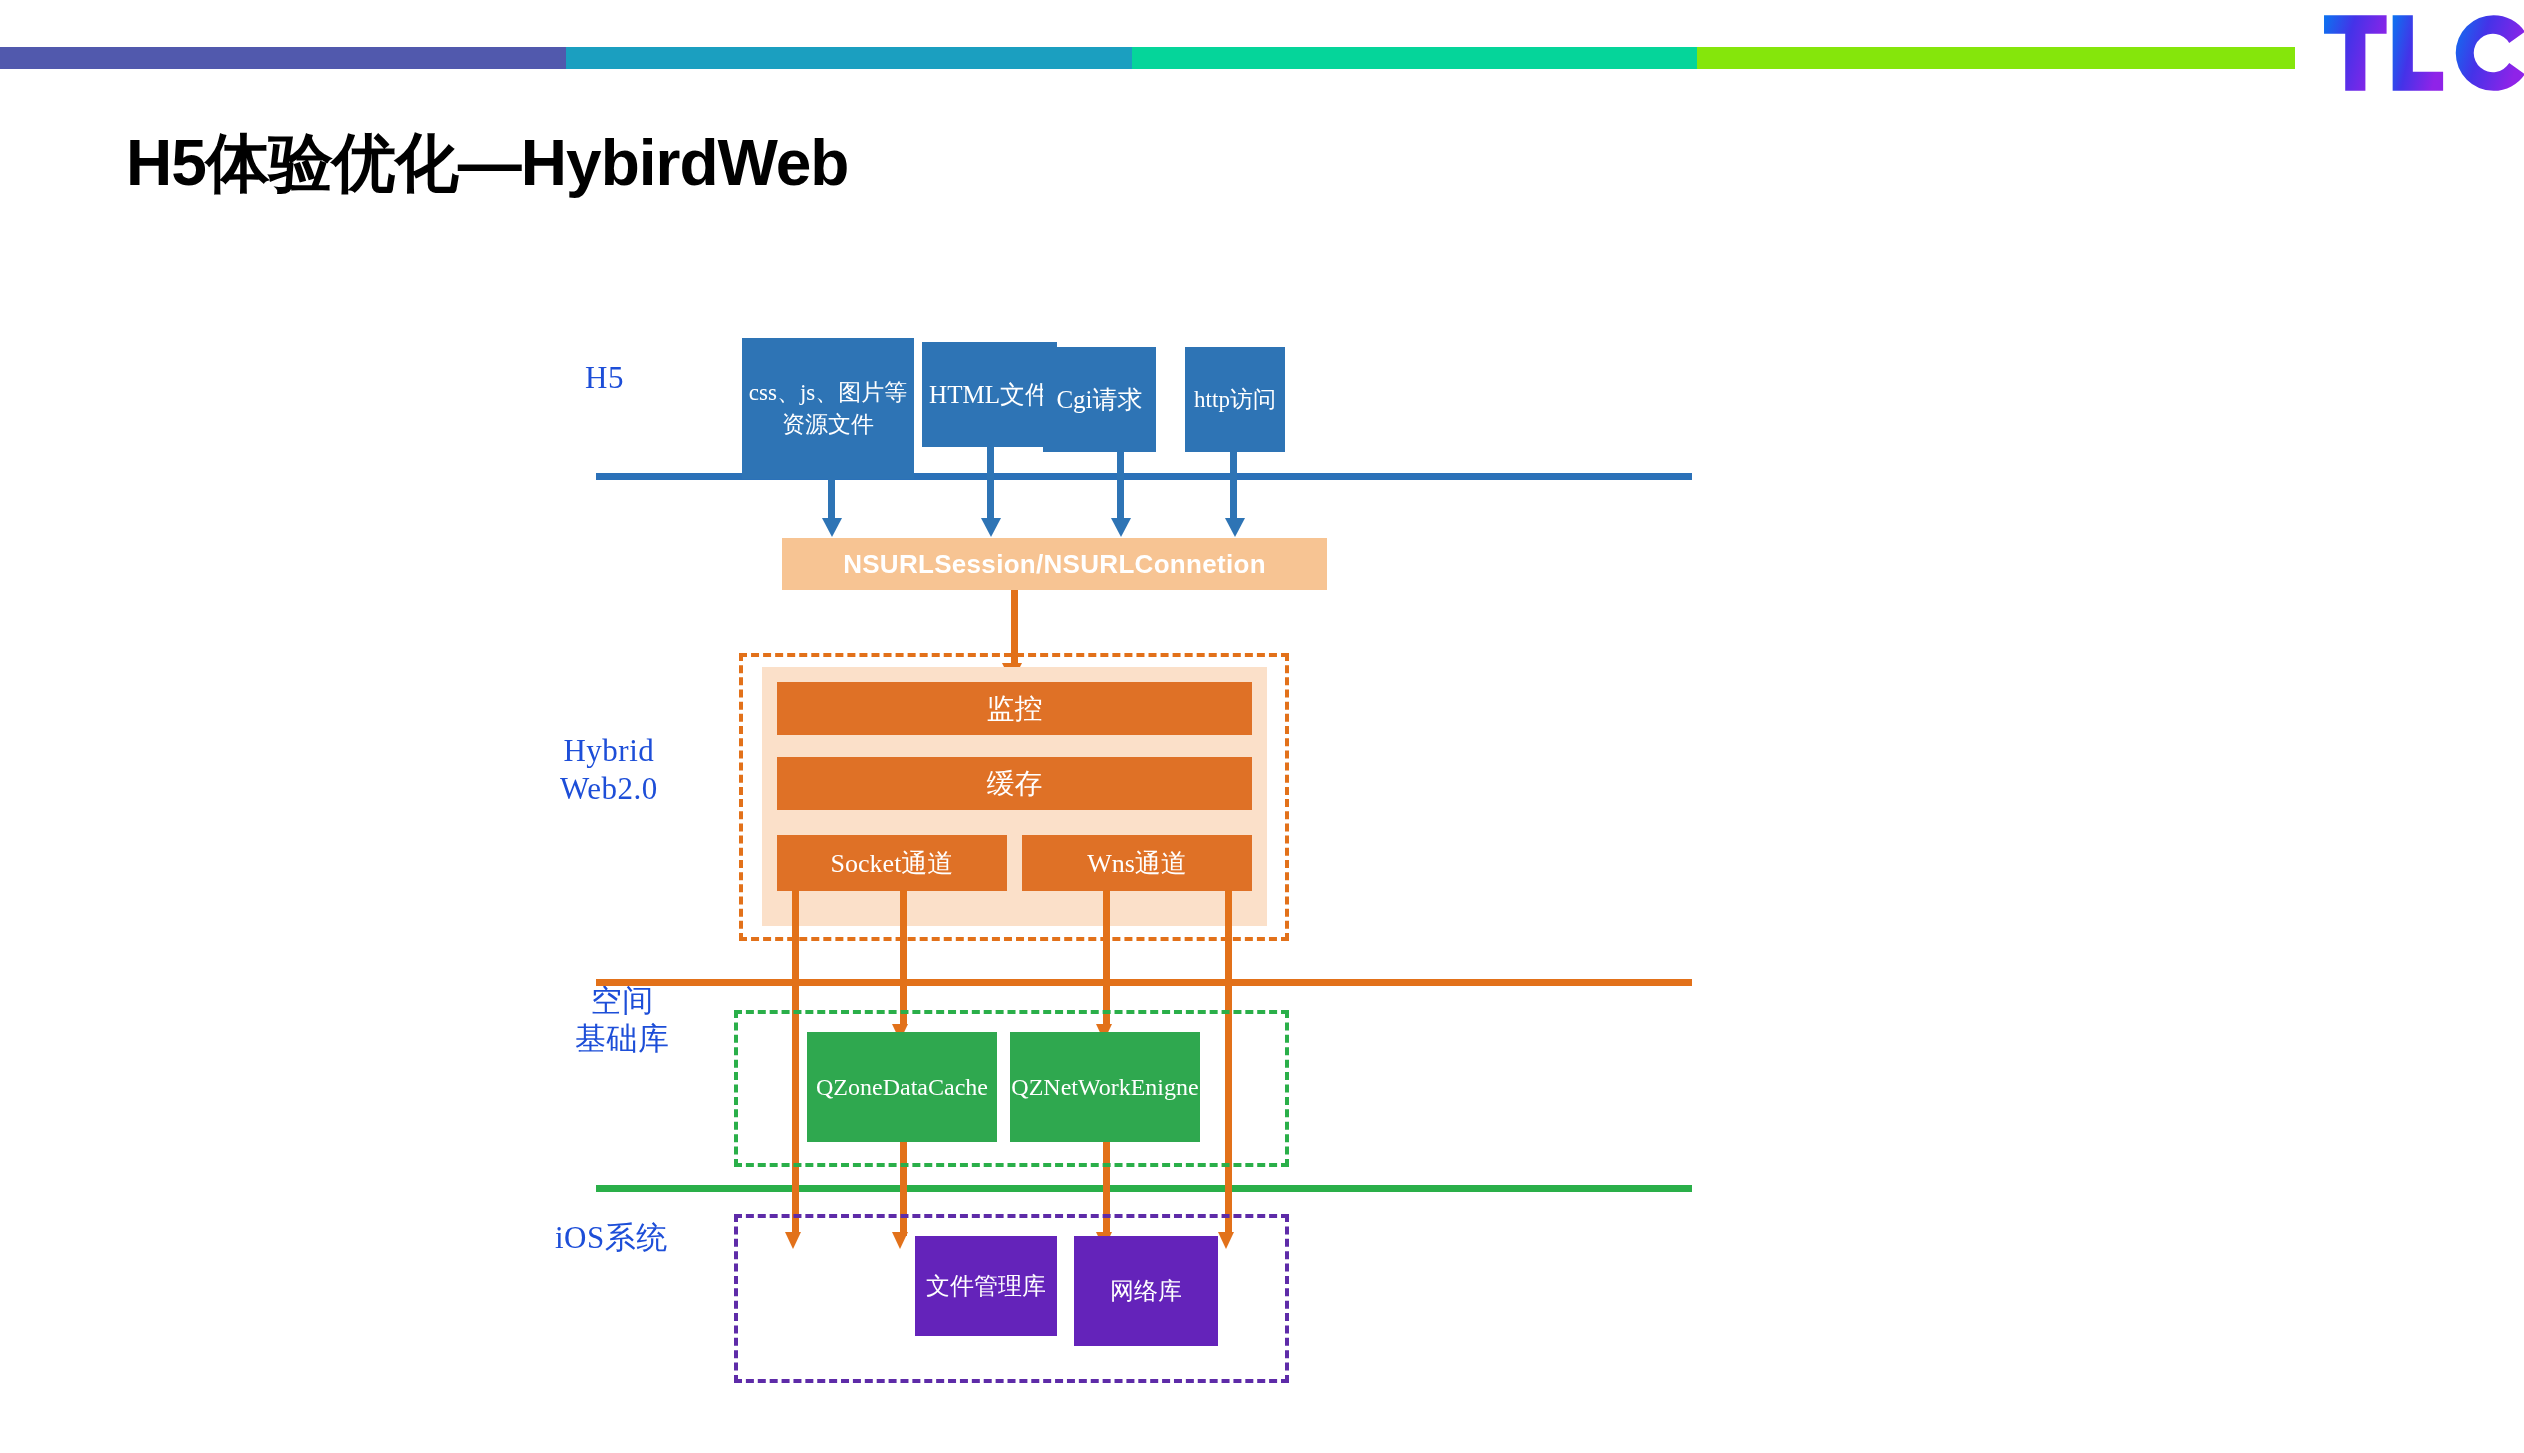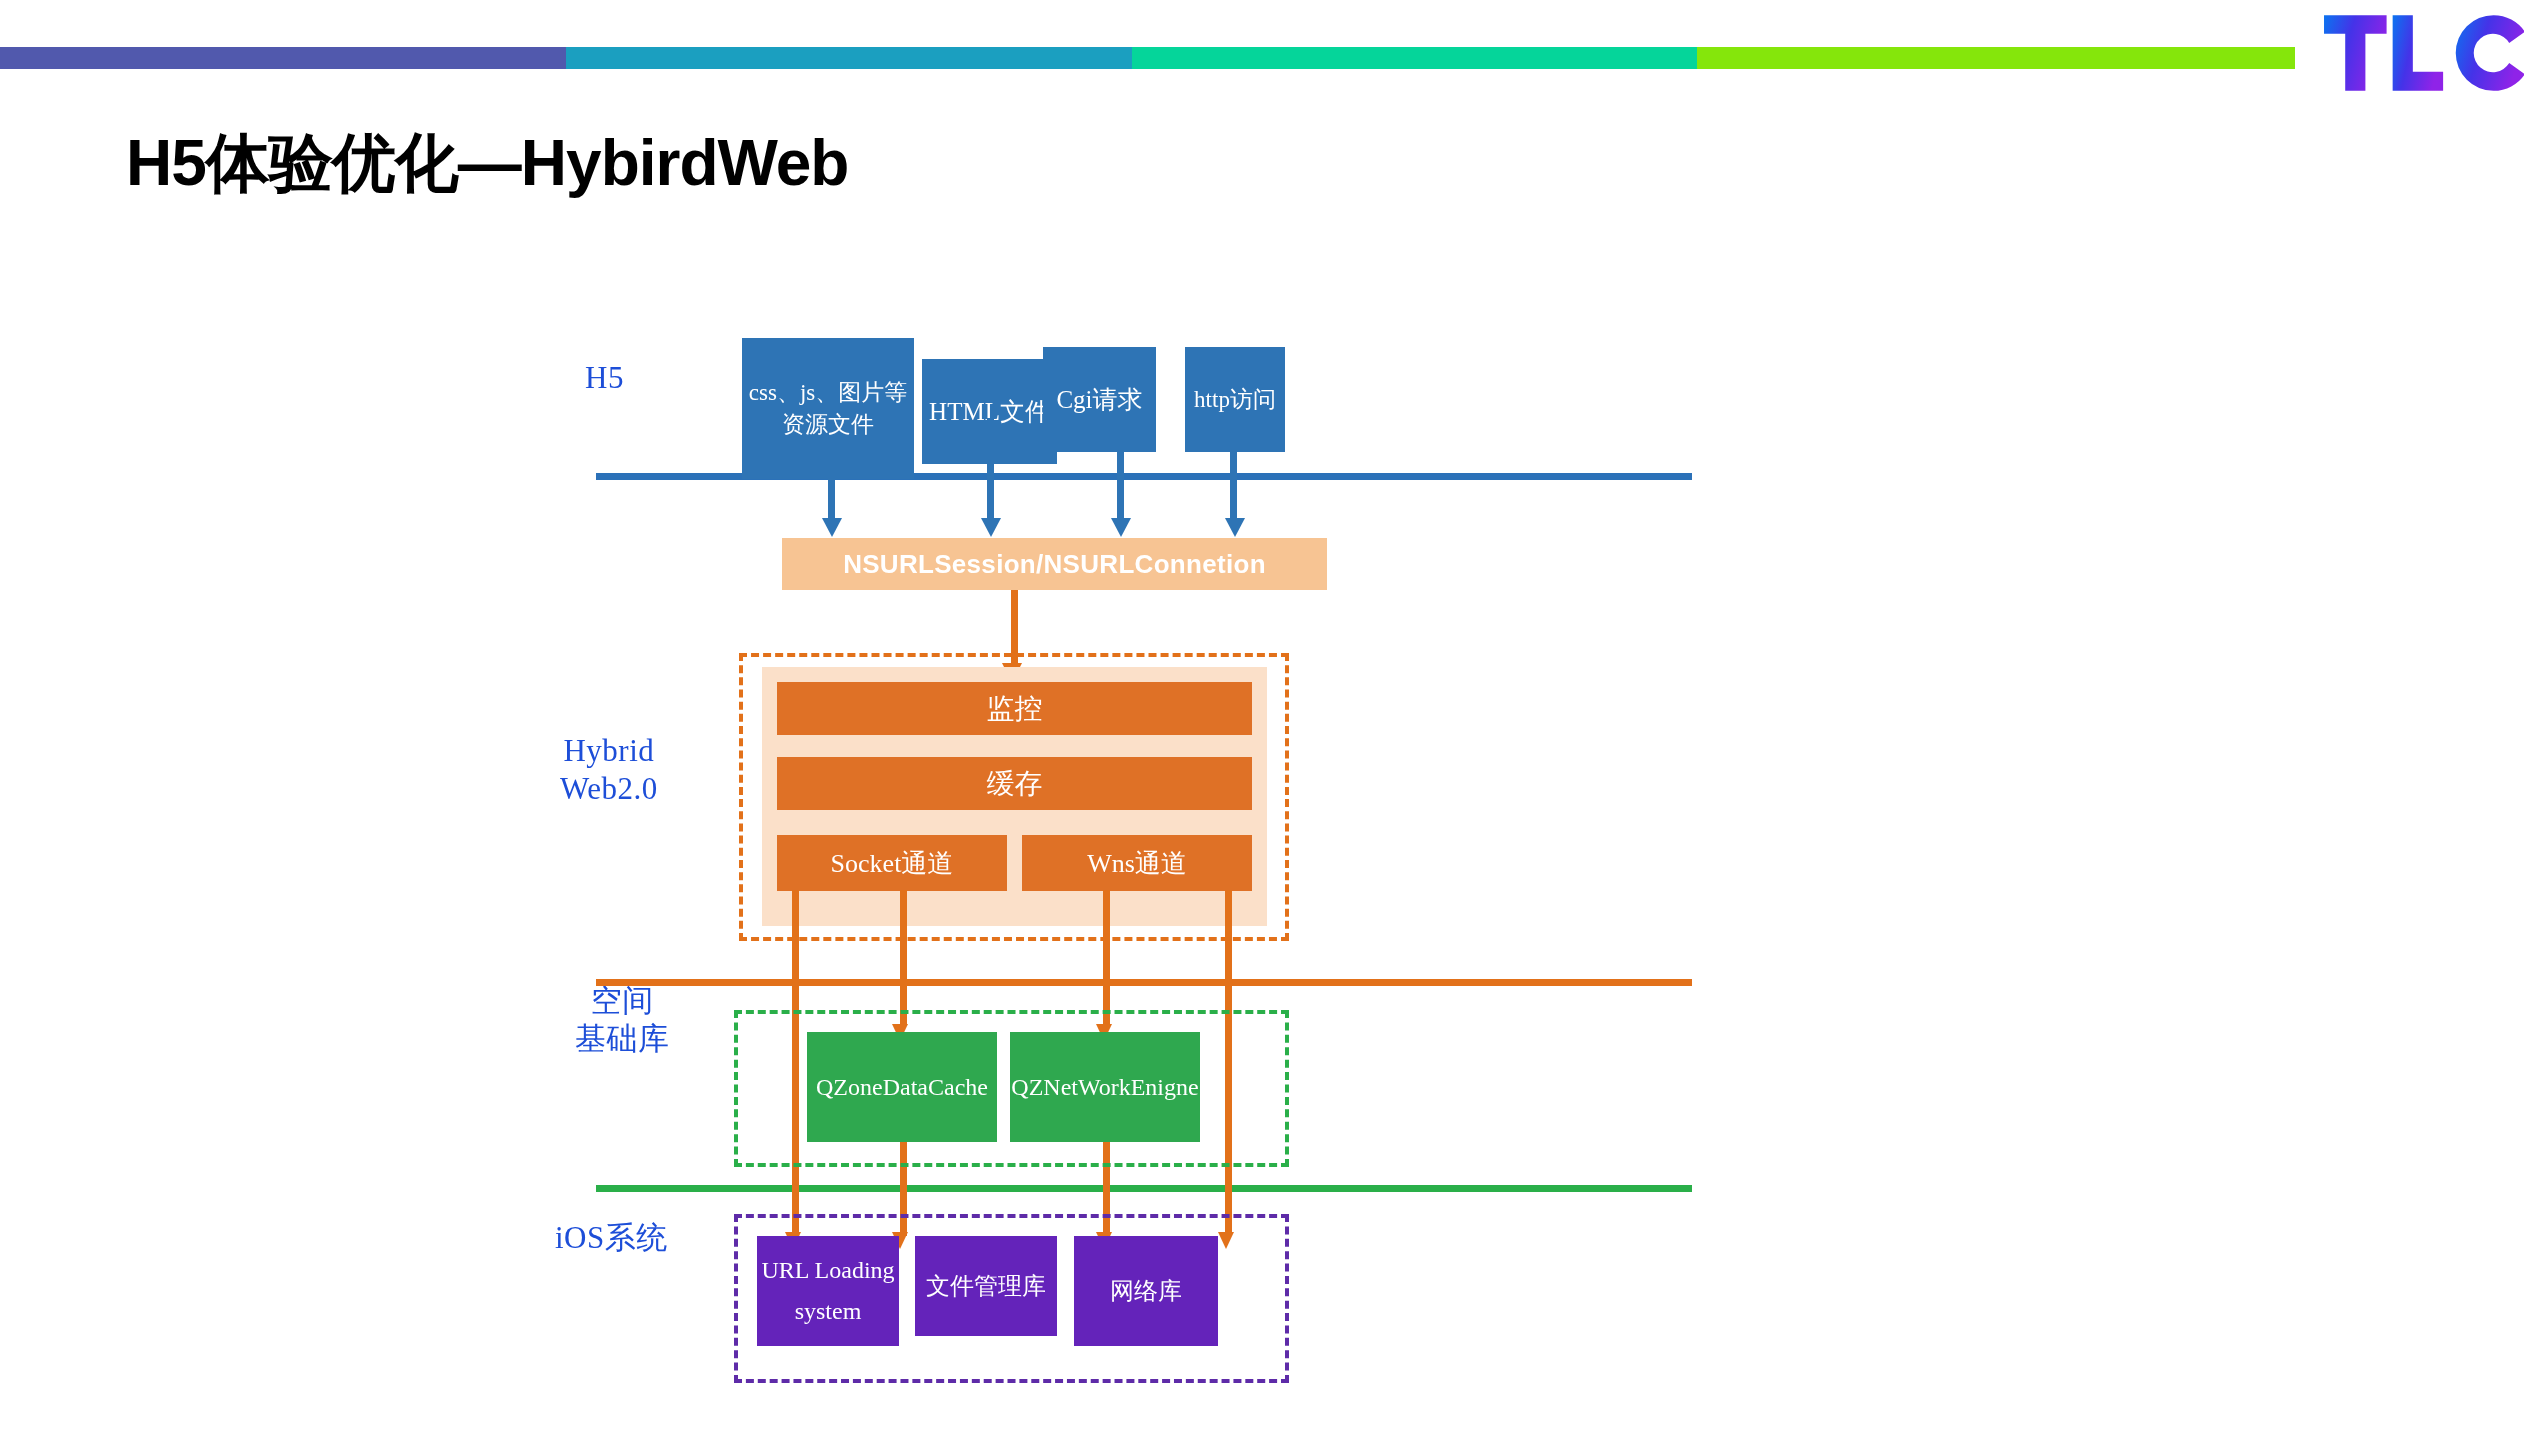--- a/index.html
+++ b/index.html
@@ -92,21 +92,21 @@
     font-family: "Liberation Serif", serif;
     display: flex;
     align-items: center;
     justify-content: center;
     text-align: center;
     line-height: 1.35;
     font-size: 25px;
     padding: 2px 3px;
   }
   .bb-0 { left: 187px;  top: 15px;  width: 172px; height: 141px; font-size: 23px; }
-  .bb-1 { left: 367px;  top: 36px;  width: 135px; height: 105px; }
+  .bb-1 { left: 367px;  top: 19px;  width: 135px; height: 105px; }
   .bb-2 { left: 488px; top: 24px;  width: 113px; height: 105px; }
   .bb-3 { left: 630px; top: 24px;  width: 100px; height: 105px; font-size: 23px; }
 
   
   .nsurl-bar {
     position: absolute;
     left: 187px;
     top: 215px;
     width: 545px;
     height: 52px;
@@ -338,18 +338,17 @@
   <div class="conn">
     <div class="stem stem-or" style="left:670px; top:567px; height:343px;"></div>
     <div class="head head-or-sm" style="left:663px; top:909px;"></div>
   </div>
 
   <div class="dash-green"></div>
   <div class="greenbox gb-0">QZoneDataCache</div>
   <div class="greenbox gb-1">QZNetWorkEnigne</div>
 
   <div class="dash-purple"></div>
-  <div class="purplebox pb-0">URL Loading system</div>
   <div class="purplebox pb-1">文件管理库</div>
   <div class="purplebox pb-2">网络库</div>
 
 </div>
 
 
 </body></html>

